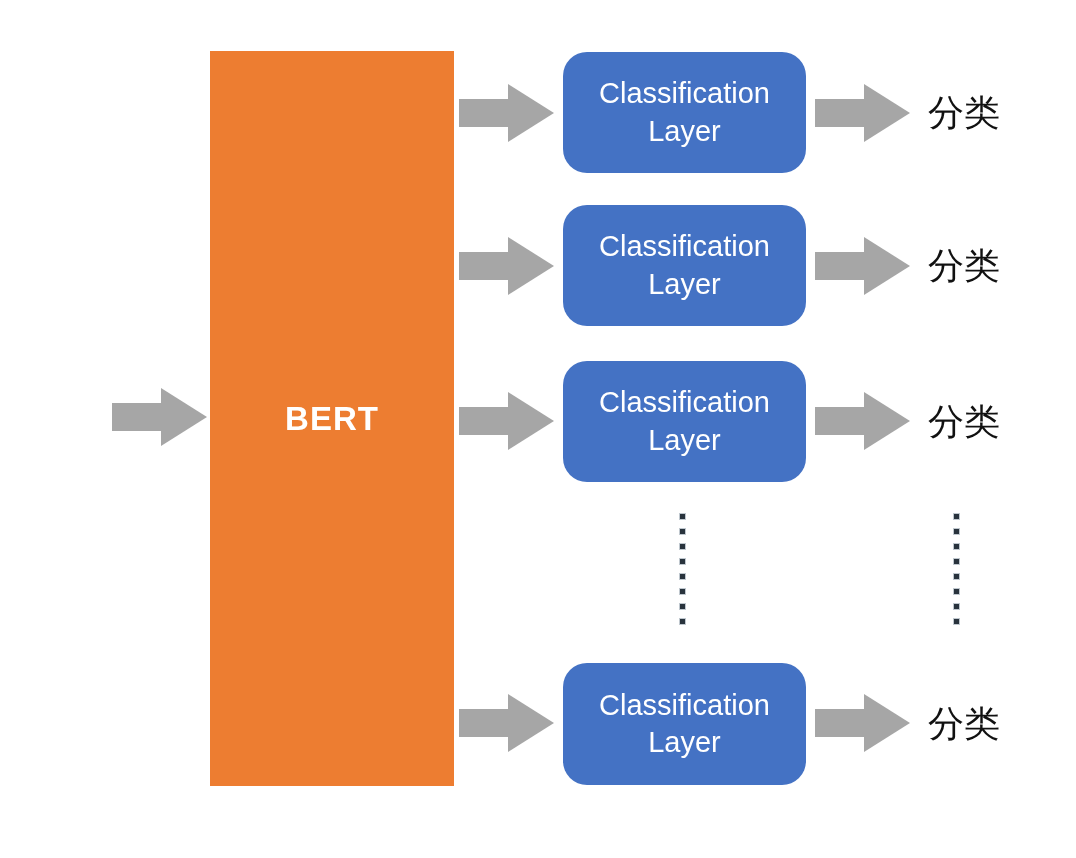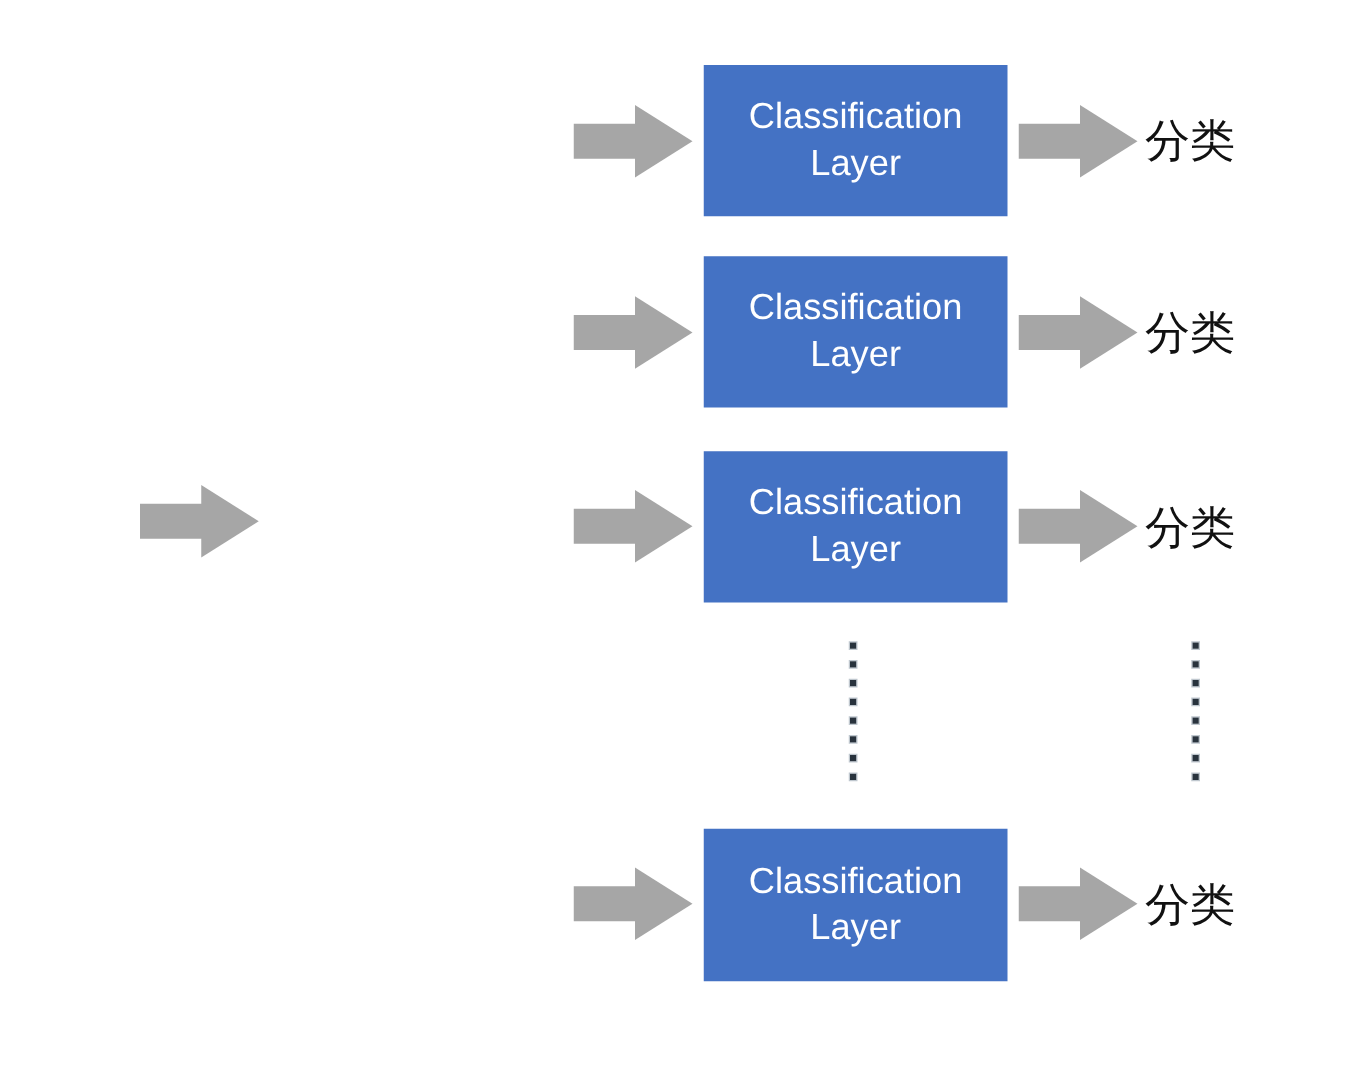--- a/index.html
+++ b/index.html
@@ -52,20 +52,21 @@
     position: absolute;
     left: 563px;
     width: 243px; height: 121px;
     background: var(--classifier-fill);
     display: flex; align-items: center; justify-content: center;
     text-align: center;
     color: var(--box-text);
     font-size: 29px;
     line-height: 1.28;
     padding: 0 14px;
+    border-radius: 24px;
   }
   .cls-r1 { top: 52px; }
   .cls-r2 { top: 205px; }
   .cls-r3 { top: 361px; }
   .cls-r4 { top: 663px; height: 122px; }
 
   
   .arrow { position: absolute; width: 95px; height: 58px; }
   .arrow .bar {
     position: absolute;
@@ -88,21 +89,21 @@
   .a-r2 { top: 237px; }
   .a-r3 { top: 392px; }
   .a-r4 { top: 694px; }
 
   
   .output-label {
     position: absolute;
     left: 916px;
     width: 84px; height: 50px;
     line-height: 50px;
-    text-align: left;
+    text-align: right;
     font-size: 36px;
     color: var(--text-black);
   }
   .o-r1 { top: 88px; }
   .o-r2 { top: 241px; }
   .o-r3 { top: 397px; }
   .o-r4 { top: 699px; }
 
   
   .dots {
@@ -123,20 +124,23 @@
 </head>
 <body>
 
 <div class="canvas">
 
   <div class="arrow input-arrow">
     <div class="bar"></div>
     <div class="head"></div>
   </div>
 
+  <div class="bert-box">
+    <span>BERT</span>
+  </div>
 
   <div class="arrow a-left a-r1">
     <div class="bar"></div>
     <div class="head"></div>
   </div>
   <div class="cls-box cls-r1">
     <span>Classification Layer</span>
   </div>
   <div class="arrow a-right a-r1">
     <div class="bar"></div>

